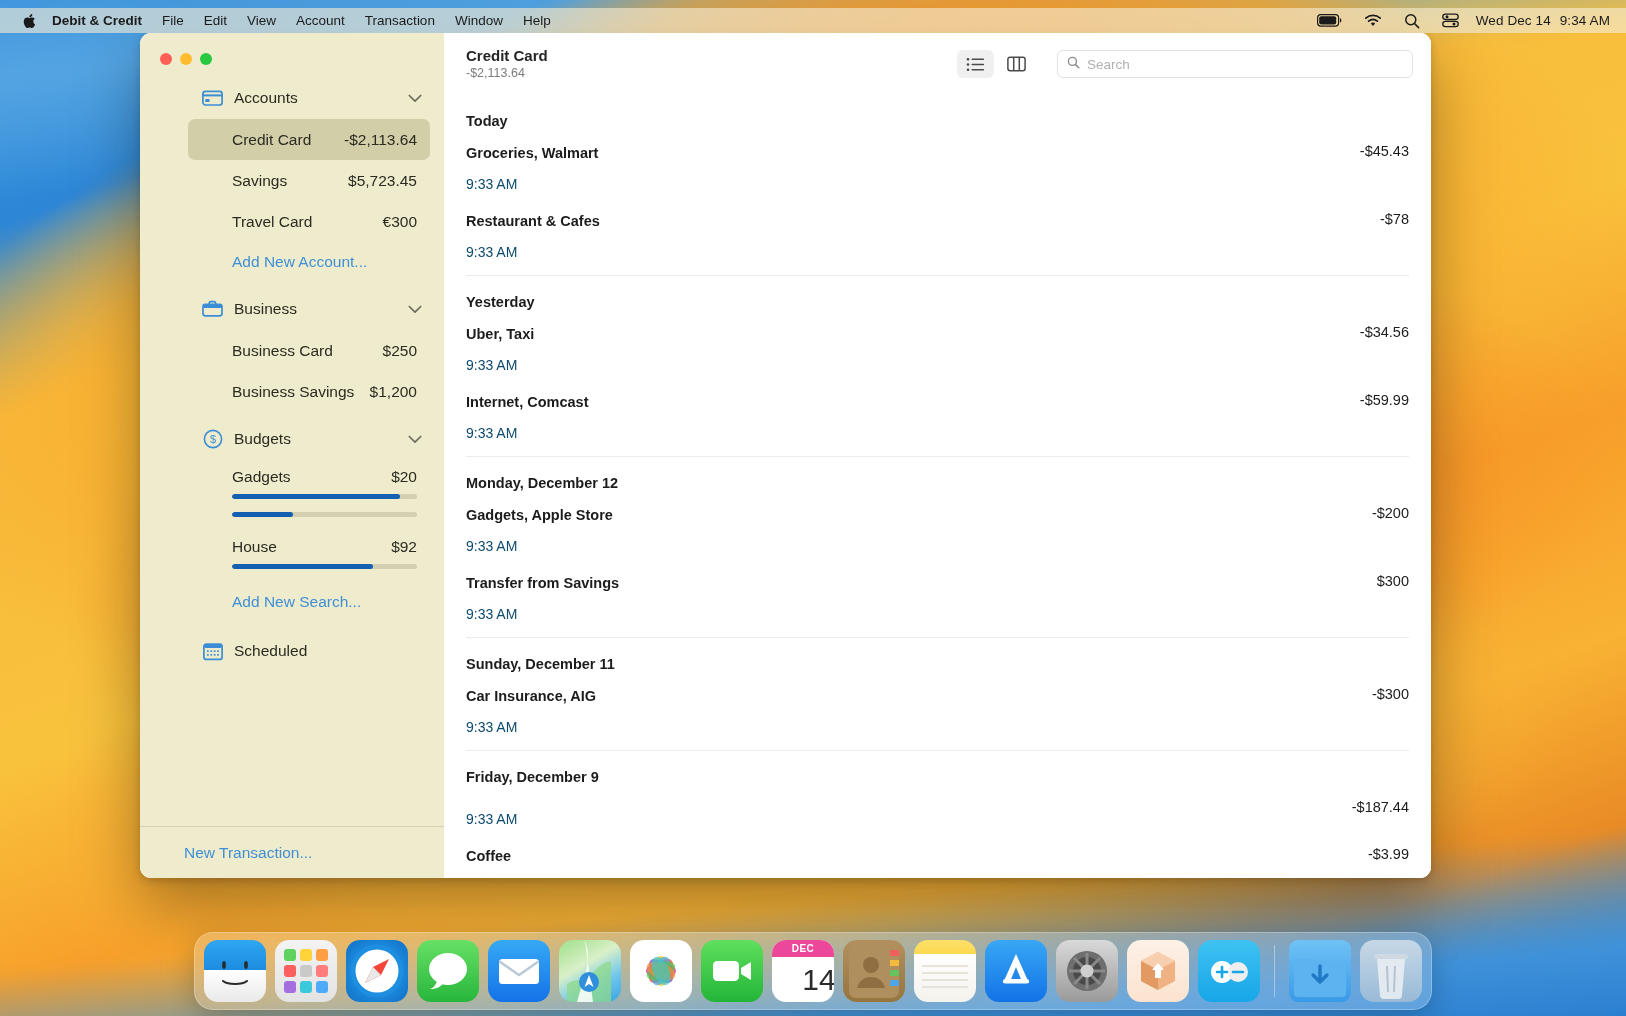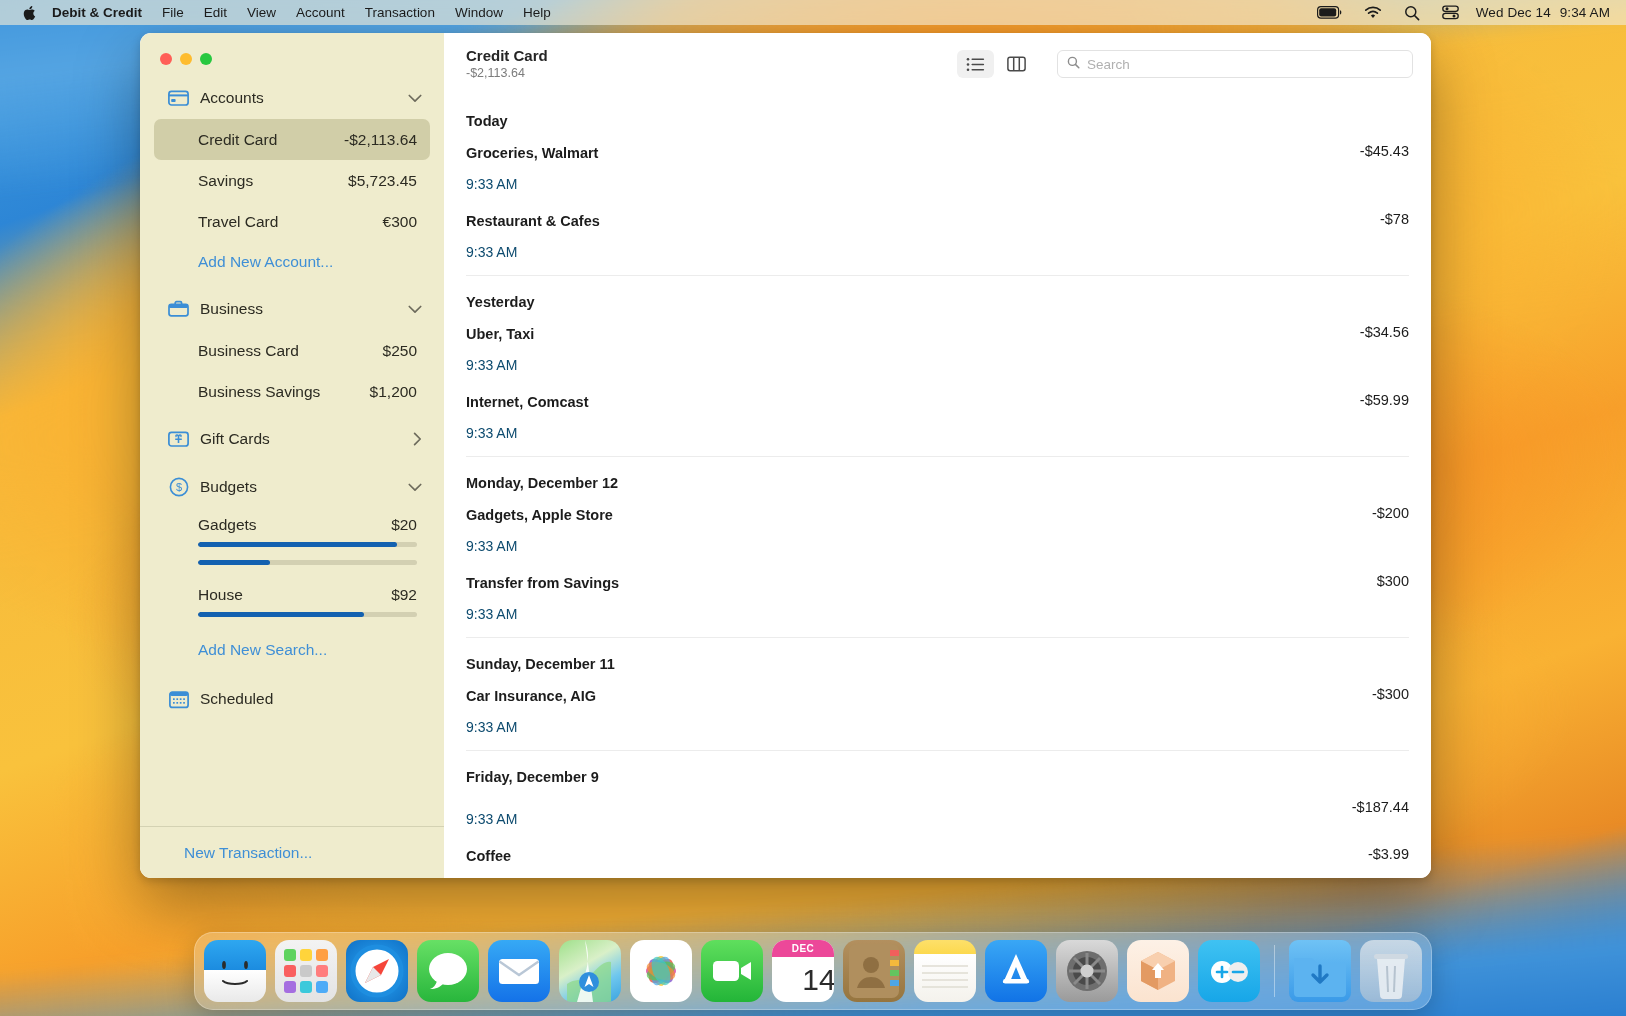--- a/index.html
+++ b/index.html
@@ -56,21 +56,21 @@
     transform:rotate(-6deg); filter:blur(6px);
   }
   .wp-botblue {
     position:absolute; left:-10%; bottom:-12%; width:130%; height:24%;
     background:linear-gradient(0deg,#1a6fc9 0%, #3f92d9 52%, rgba(90,165,225,0) 100%);
     transform:rotate(-5deg); filter:blur(6px);
   }
 
   
   #menubar {
-    position:absolute; left:0; top:0; width:1626px; height:25px;
+    position:absolute; left:0; top:8px; width:1626px; height:25px;
     background:rgba(246,238,214,0.62);
     backdrop-filter:blur(24px);
     display:flex; align-items:center;
     z-index:40;
     font-size:13.5px;
     color:#1b1b1b;
   }
   .mb-left { display:flex; align-items:center; padding-left:16px; gap:0; }
   .mb-apple { width:26px; display:flex; justify-content:center; align-items:center; font-size:15px; line-height:1; }
   .mb-item { padding:0 10px; height:19px; line-height:19px; white-space:nowrap; border-radius:4px; }
@@ -98,21 +98,21 @@
     backdrop-filter:blur(30px);
     display:flex; flex-direction:column;
     position:relative;
   }
   .traffic { display:flex; gap:8px; padding:20px 0 0 20px; height:44px; }
   .tl { width:12px; height:12px; border-radius:50%; }
   .tl.r { background:#ff5f57; }
   .tl.y { background:#febc2e; }
   .tl.g { background:#28c840; }
 
-  .sb-scroll { flex:1; padding:0 14px; overflow:hidden; }
+  .sb-scroll { flex:1; padding:0 14px; overflow:hidden;margin-left:34px; }
 
   .sb-group {
     display:flex; align-items:center; height:42px; padding:0 8px 0 14px;
     gap:11px; border-radius:7px; cursor:default;
   }
   .sb-group .gicon { width:21px; height:21px; flex:0 0 21px; display:flex; align-items:center; justify-content:center; }
   .sb-group .glabel { font-size:15.5px; color:#2c2b22; flex:1; }
   .sb-group .chev { color:#6d6b5c; font-size:13px; display:flex; align-items:center; }
 
   .sb-row {
@@ -333,35 +333,20 @@
       </div>
       <div class="sb-row">
         <span class="name">Business Card</span>
         <span class="amt">$250</span>
       </div>
       <div class="sb-row">
         <span class="name">Business Savings</span>
         <span class="amt">$1,200</span>
       </div>
 
-      <div class="sb-group" style="margin-top:6px">
-        <span class="gicon">
-          <svg width="21" height="16" viewBox="0 0 21 16">
-            <rect x="0.9" y="1.4" width="19.2" height="13.6" rx="2.6" fill="none" stroke="#3b8ed6" stroke-width="1.7"></rect>
-            <path d="M10.5 5v7M7.2 8.2h6.6" stroke="#3b8ed6" stroke-width="1.6"></path>
-            <path d="M10.5 5c-1.5-1.9-3.6-.6-2.1.9M10.5 5c1.5-1.9 3.6-.6 2.1.9" fill="none" stroke="#3b8ed6" stroke-width="1.4"></path>
-          </svg>
-        </span>
-        <span class="glabel">Gift Cards</span>
-        <span class="chev">
-          <svg width="9" height="14" viewBox="0 0 9 14">
-              <path d="M1.6 1.3L7.2 7l-5.6 5.7" fill="none" stroke="#6d6b5c" stroke-width="1.7" stroke-linecap="round" stroke-linejoin="round"></path>
-            </svg>
-        </span>
-      </div>
 
       <div class="sb-group" style="margin-top:6px">
         <span class="gicon">
           <svg width="20" height="20" viewBox="0 0 20 20">
             <circle cx="10" cy="10" r="8.6" fill="none" stroke="#3b8ed6" stroke-width="1.6"></circle>
             <text x="10" y="14.4" font-size="11" font-family="Liberation Sans, sans-serif" text-anchor="middle" fill="#3b8ed6">$</text>
           </svg>
         </span>
         <span class="glabel">Budgets</span>
         <span class="chev">

